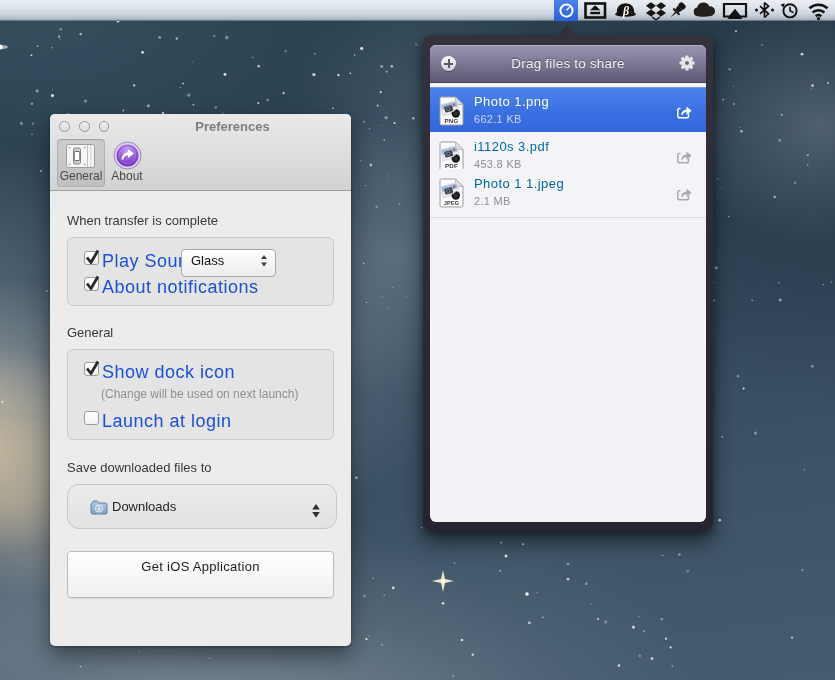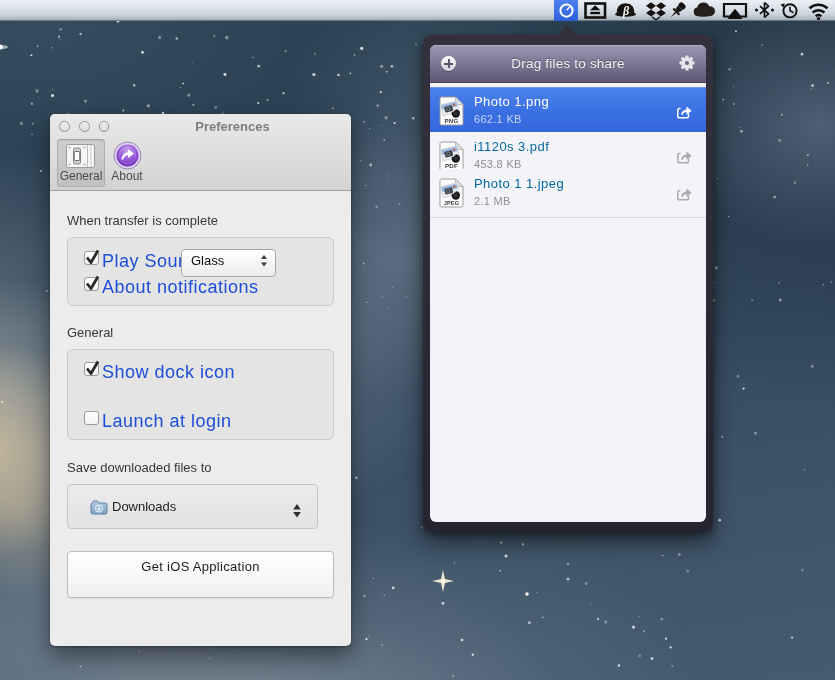--- a/index.html
+++ b/index.html
@@ -76,22 +76,22 @@
     border:1.3px solid #9b9b9b;border-radius:3px;box-sizing:border-box;}
   .cblbl{position:absolute;font-size:18px;letter-spacing:0.5px;color:#1d4ed8;}
   .note{position:absolute;font-size:12px;color:#8f8f8f;}
   .btn{position:absolute;width:267px;height:47px;
     background:linear-gradient(#ffffff,#f0f0f0);border:1px solid #bcbcbc;border-radius:4px;
     box-sizing:border-box;text-align:center;font-size:13px;letter-spacing:0.3px;color:#1c1c1c;line-height:29px;
     box-shadow:0 1px 1px rgba(0,0,0,.08);}
   #glass{position:absolute;width:95px;height:28px;
     background:linear-gradient(#ffffff,#ececec);border:1px solid #a9a9a9;border-radius:4px;
     box-sizing:border-box;font-size:13px;color:#111;}
-  #dls{position:absolute;width:251px;height:45px;
-    background:linear-gradient(#ebebeb,#e2e2e2);border:1px solid #c6c6c6;border-radius:4px;
+  #dls{position:absolute;width:270px;height:45px;
+    background:linear-gradient(#ebebeb,#e2e2e2);border:1px solid #c6c6c6;border-radius:12px;
     box-sizing:border-box;font-size:13px;color:#222;}
 </style></head>
 <body>
 <div id="wall"></div>
 <svg id="stars" width="835" height="680">
     <defs>
       <filter id="sb" x="-60%" y="-60%" width="220%" height="220%">
         <feGaussianBlur stdDeviation="0.45"></feGaussianBlur>
       </filter>
     </defs>
@@ -442,20 +442,21 @@
       <path d="M4 8.5 L8 13.5 L15 1.5" stroke="#2a2a2a" stroke-width="2.8" fill="none"></path>
     </svg>
   <div class="cblbl" style="left:52px;top:163px;">About notifications</div>
   <div class="seclbl" style="left:17px;top:211px;">General</div>
   <div class="gbox" style="left:17px;top:235px;height:91px;"></div>
   <div class="cb" style="left:33.5px;top:248px;"></div>
   <svg style="position:absolute;left:33px;top:246px" width="17" height="15">
       <path d="M4 8.5 L8 13.5 L15 1.5" stroke="#2a2a2a" stroke-width="2.8" fill="none"></path>
     </svg>
   <div class="cblbl" style="left:52px;top:248px;">Show dock icon</div>
+  <div class="note" style="left:51px;top:273px;">(Change will be used on next launch)</div>
   <div class="cb" style="left:33.5px;top:297px;"></div>
   <div class="cblbl" style="left:52px;top:297px;">Launch at login</div>
   <div class="seclbl" style="left:17px;top:346px;">Save downloaded files to</div>
   <div id="dls" style="left:17px;top:370px;">
     <svg id="fldr" style="position:absolute;left:22px;top:14.5px" width="18" height="15">
         <defs>
           <linearGradient id="fg" x1="0" y1="0" x2="0" y2="1">
             <stop offset="0%" stop-color="#b4cce2"></stop>
             <stop offset="100%" stop-color="#7fa3c3"></stop>
           </linearGradient>

